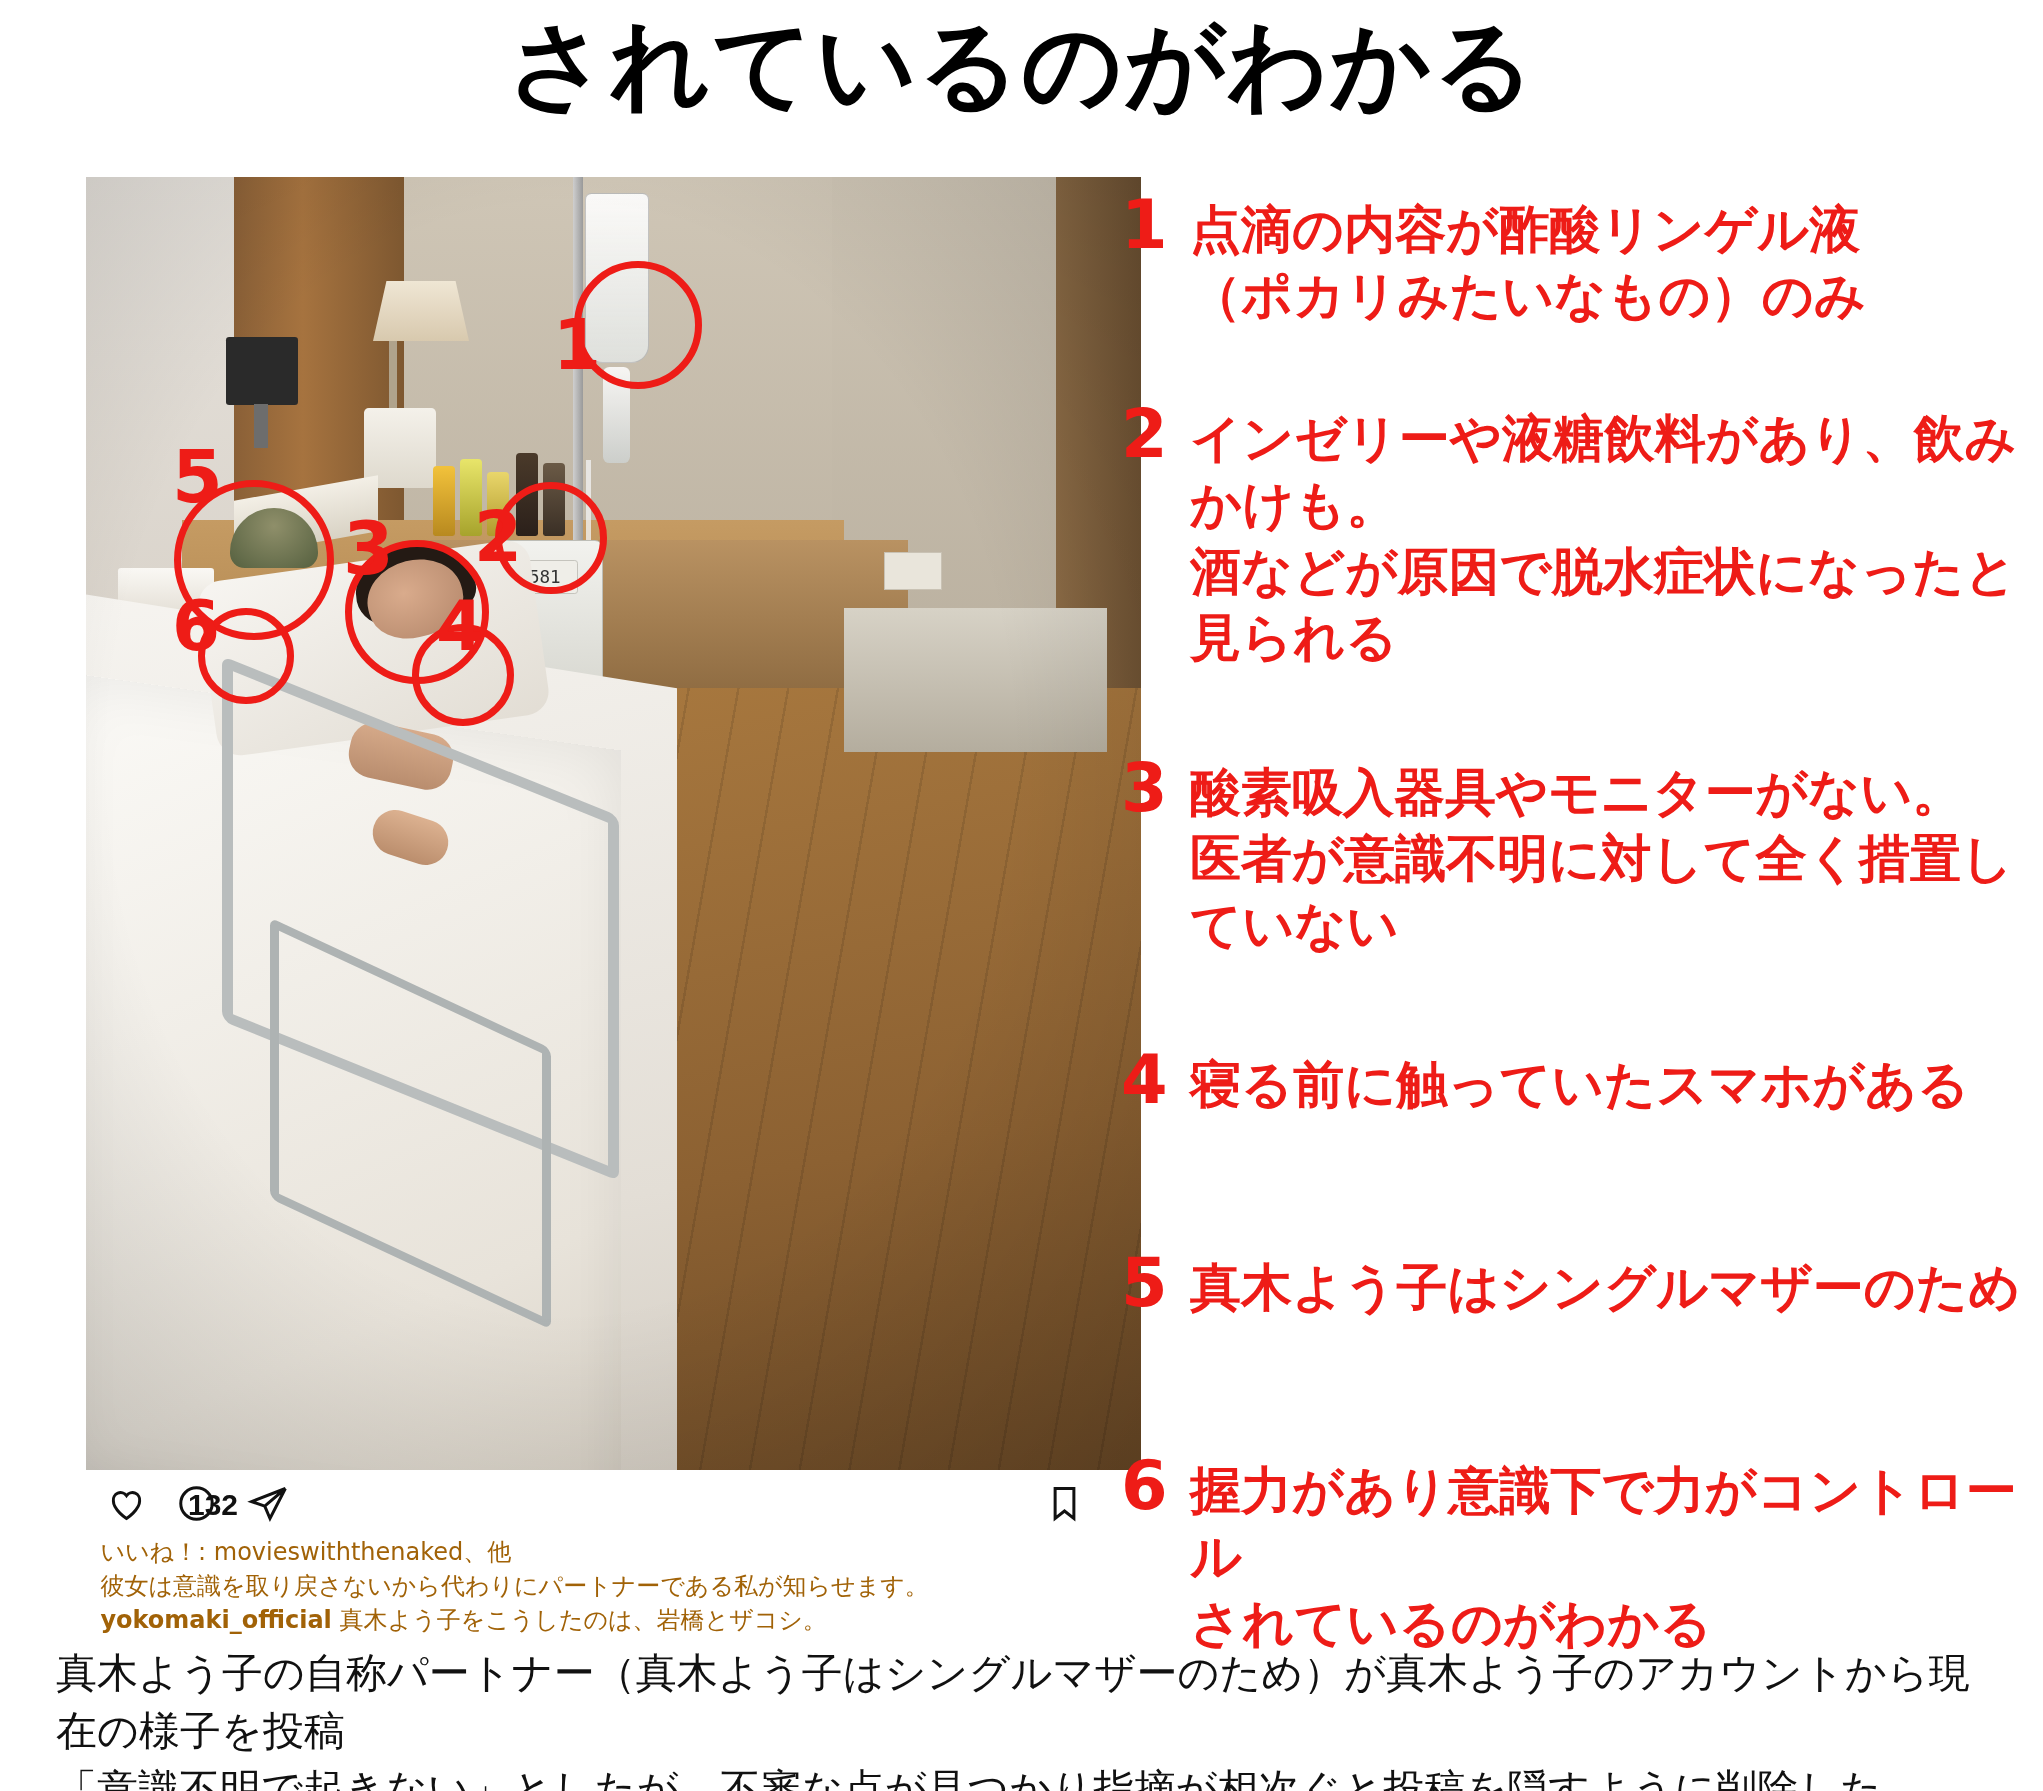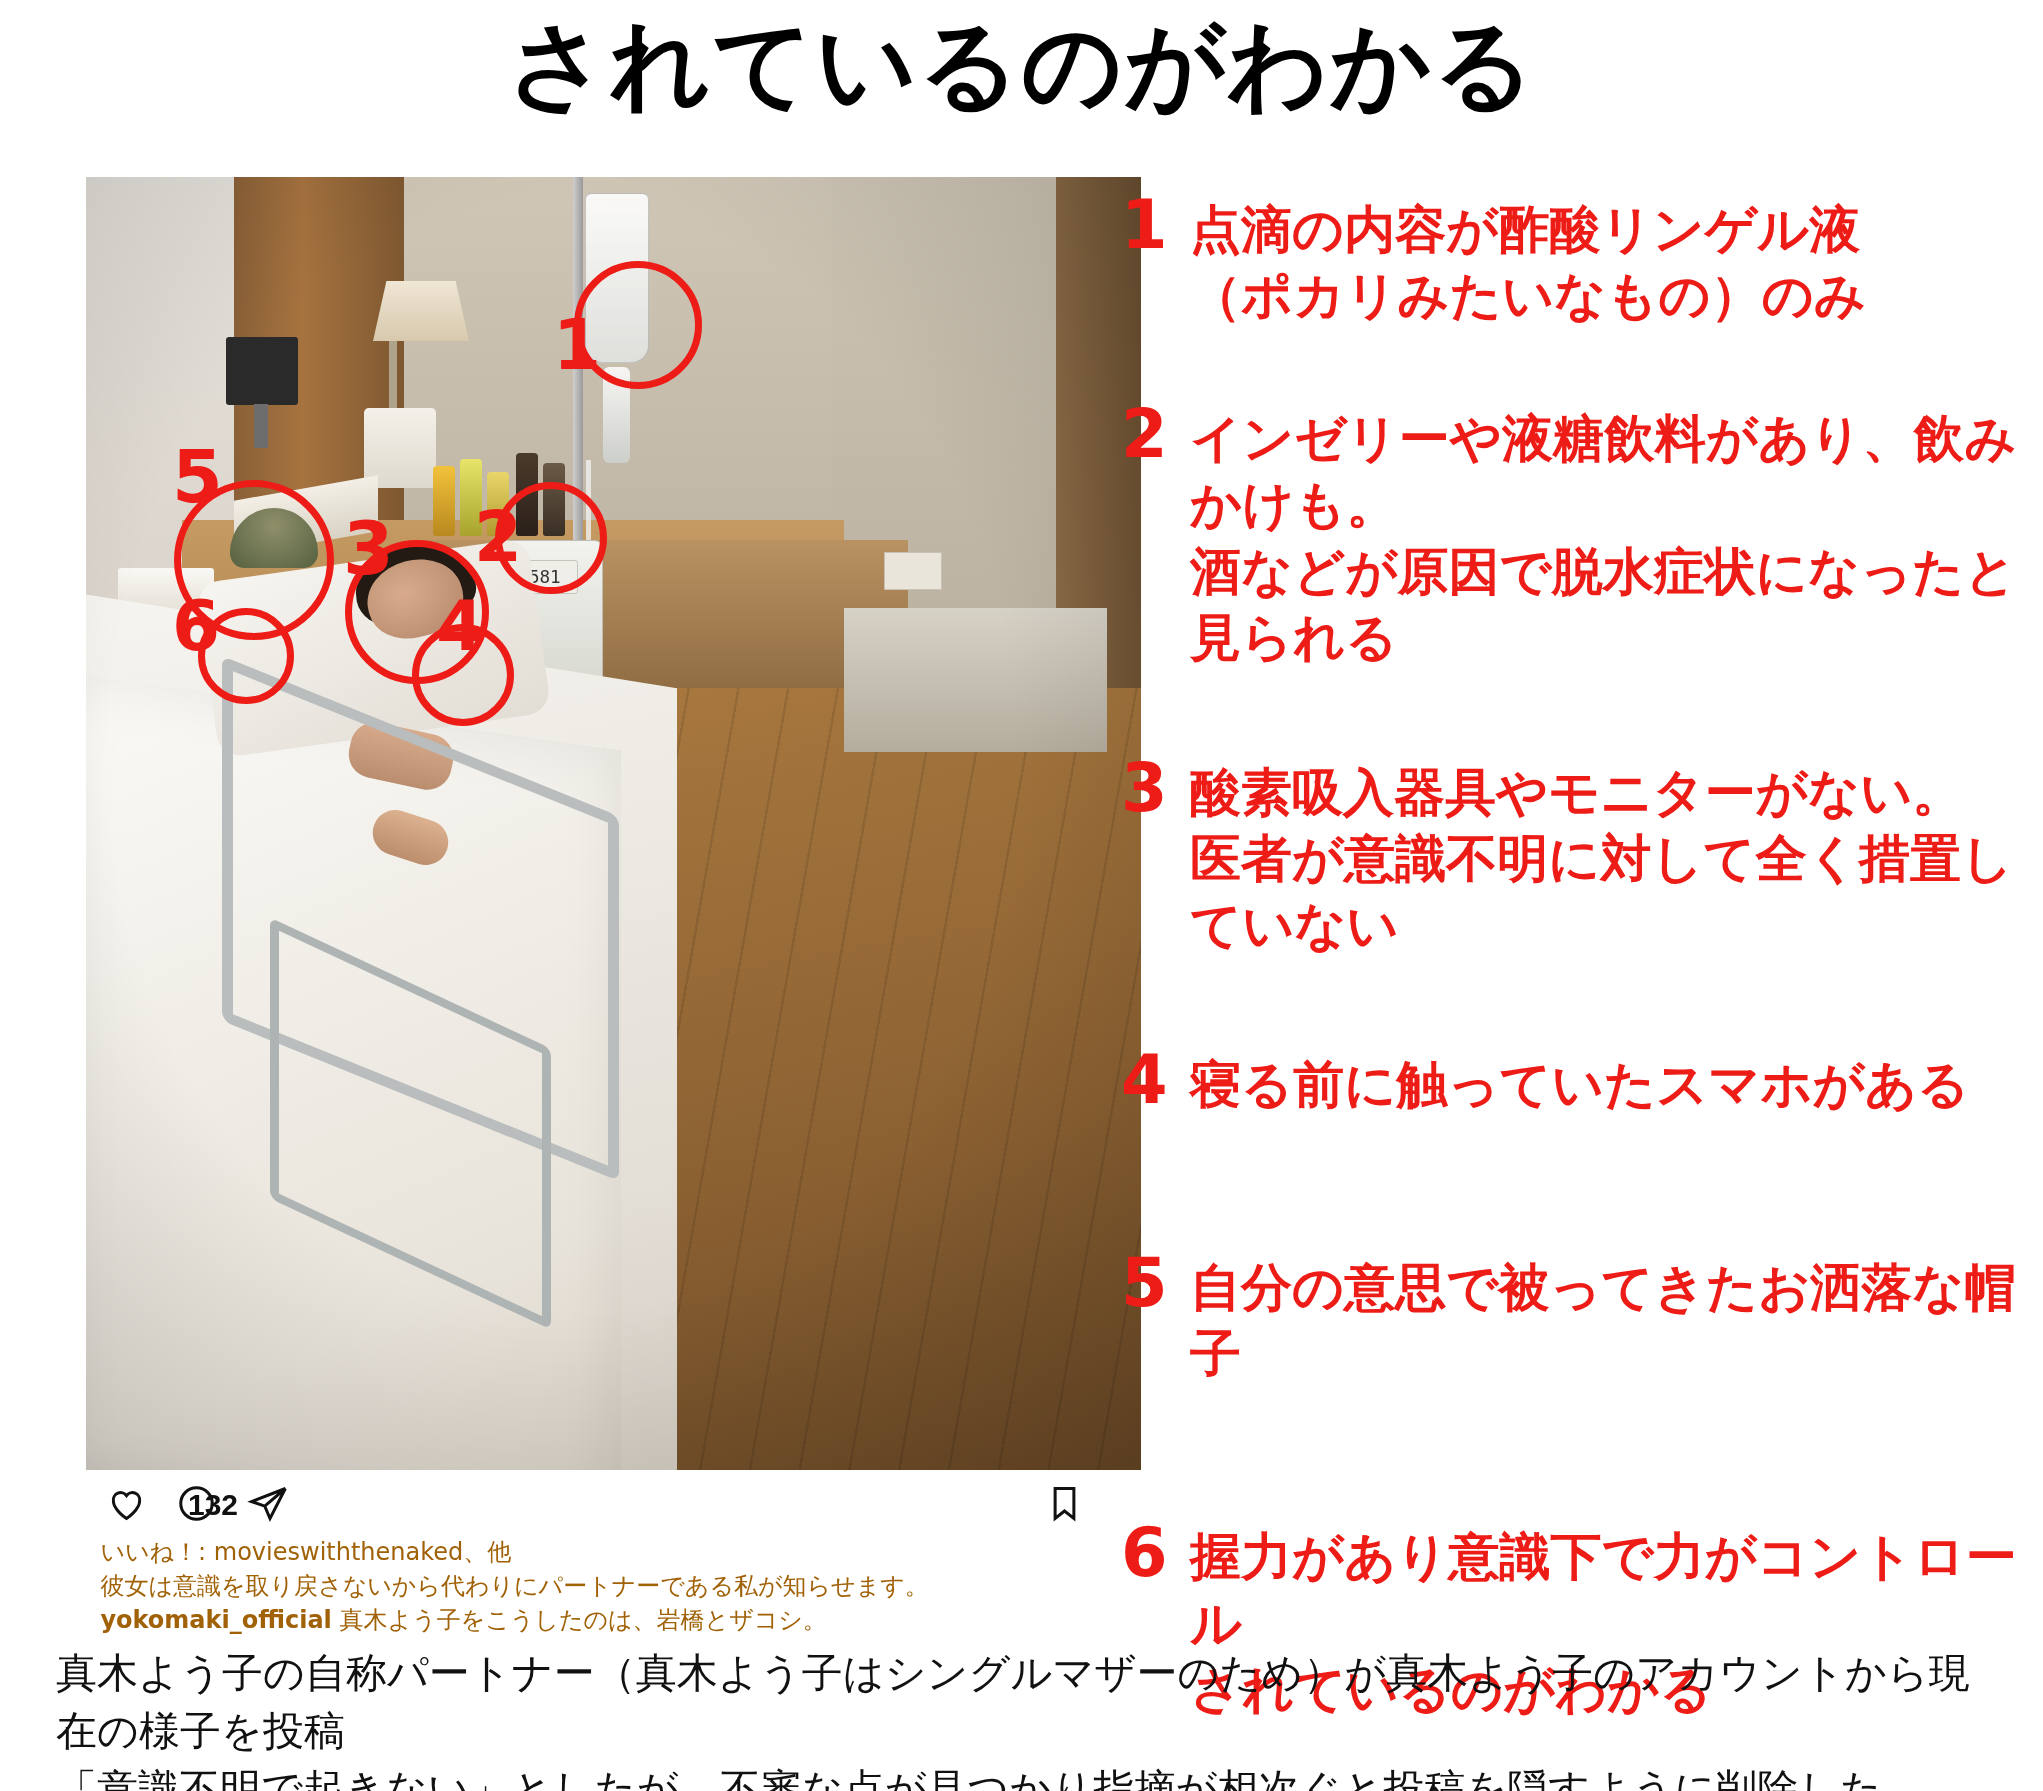--- a/index.html
+++ b/index.html
@@ -470,21 +470,21 @@
 医者が意識不明に対して全く措置していない</div>
   </div>
 
   <div class="note" style="margin-top:88px;">
     <div class="note-num">4</div>
     <div class="note-text">寝る前に触っていたスマホがある</div>
   </div>
 
   <div class="note" style="margin-top:132px;">
     <div class="note-num">5</div>
-    <div class="note-text">自分の意思で被ってきたお洒落な帽子</div>
+    <div class="note-text">真木よう子はシングルマザーのため</div>
   </div>
 
   <div class="note" style="margin-top:132px;">
     <div class="note-num">6</div>
     <div class="note-text">握力があり意識下で力がコントロール
 されているのがわかる</div>
   </div>
 
 </div>
 

